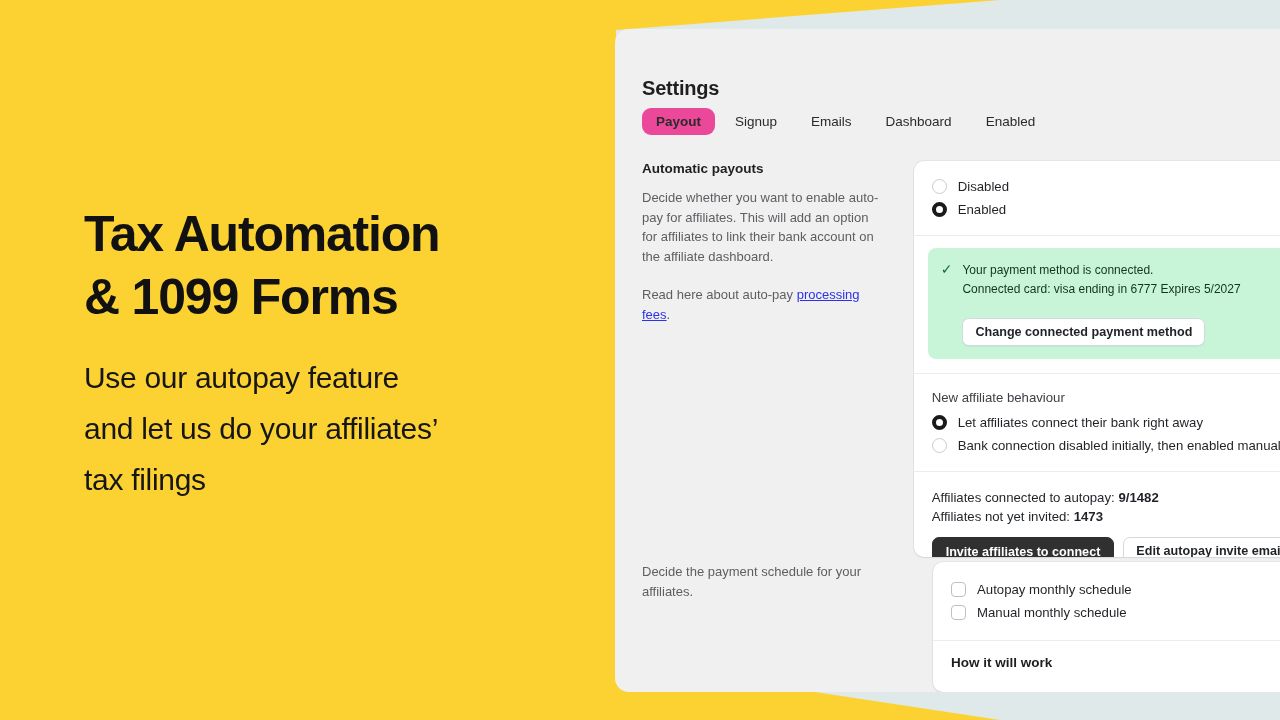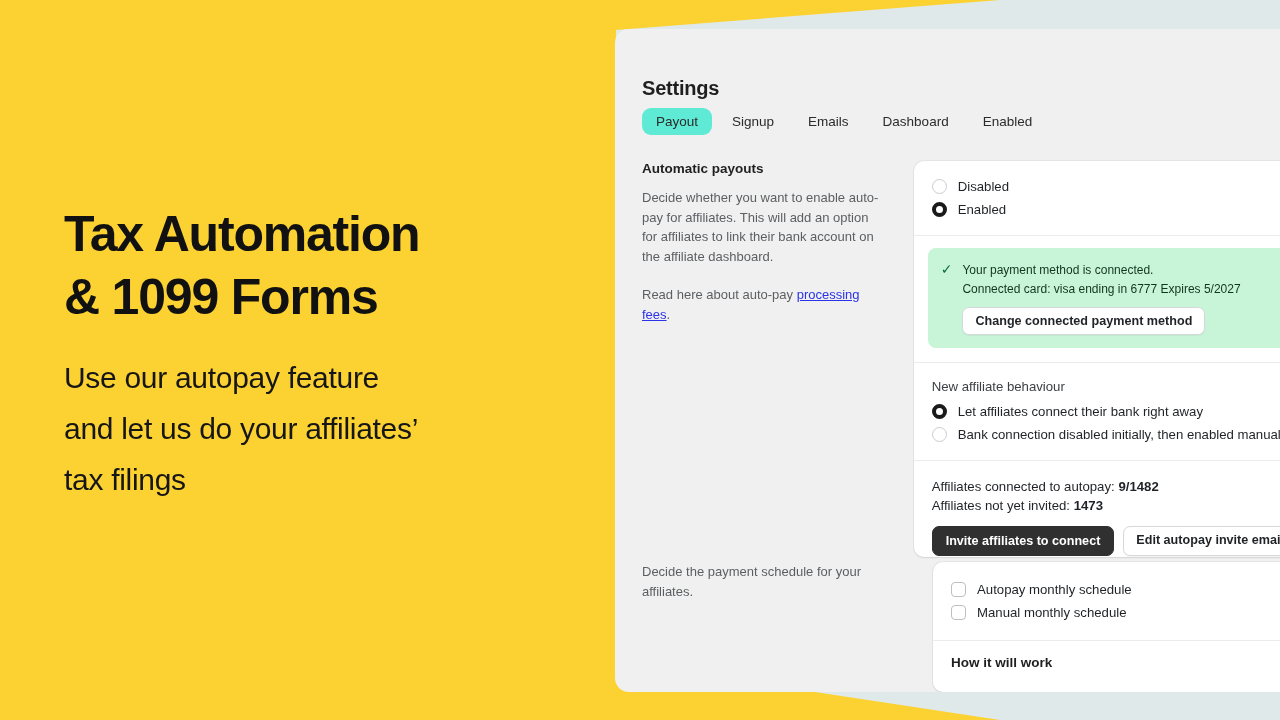--- a/index.html
+++ b/index.html
@@ -30,21 +30,21 @@
     position: absolute; left: 27px; top: 24px;
     font-size: 20px; font-weight: bold; color: #1f1f1f;
     letter-spacing: -0.2px;
     margin-top: 24px;
   }
   .tabs { position: absolute; left: 27px; top: 79px; display: flex; align-items: center; gap: 6px; }
   .tab {
     font-size: 13.5px; color: #2b2b2b; padding: 6px 14px;
     border-radius: 9px; white-space: nowrap; cursor: pointer;
   }
-  .tab.active { background: #5eead4; font-weight: 400; }
+  .tab.active { background: #ec4899; font-weight: 700; }
 
   
   .section { position: absolute; left: 0; width: 700px; display: flex; }
   .sec-left { width: 318px; padding-left: 27px; padding-right: 28px; }
   .sec-right { flex: 1; }
 
   .sec-title { font-size: 13.5px; font-weight: bold; color: #1f1f1f; margin-bottom: 12px; }
   .sec-desc { font-size: 13px; line-height: 19.5px; color: #5c5f62; }
   .sec-desc .sp { display: block; height: 19px; }
   .link { color: #2b32e8; text-decoration: underline; cursor: pointer; }
@@ -73,21 +73,21 @@
   
   .banner {
     margin: 12px 14px 14px 14px;
     background: #c8f5d8; border-radius: 8px;
     padding: 13px 14px 13px 13px;
     display: flex; gap: 10px;
   }
   .check-icon { font-size: 14px; color: #0f6b3d; line-height: 17px; flex: none; }
   .banner-text { font-size: 12px; color: #12351f; line-height: 19px; white-space: nowrap; }
   .btn {
-    display: inline-block; margin-top: 8px;
+    display: inline-block; margin-top: 19px;
     background: #fff; border: 1px solid #d6d9dc; border-radius: 7px;
     padding: 6px 12px; font-size: 12.6px; font-weight: bold; color: #1f2226;
     cursor: pointer; white-space: nowrap;
     box-shadow: 0 1px 1px rgba(0,0,0,0.05);
   }
   .group-label { font-size: 13.2px; color: #3d4145; margin-bottom: 6px; }
   .stat { font-size: 13.2px; color: #1f2226; line-height: 19px; white-space: nowrap; }
   .stat b { font-weight: bold; }
   .btn-row { display: flex; gap: 9px; margin-top: 11px; }
   .btn-primary {
@@ -97,21 +97,21 @@
   }
   .how-title { font-size: 13.5px; font-weight: bold; color: #1f1f1f; }
 </style>
 </head>
 <body>
 
 <div id="stage">
 
   <div class="yellow-main"></div>
 
-  <div style="position:absolute;left:64px;top:203px;width:500px;">
+  <div style="position:absolute;left:84px;top:203px;width:500px;">
     <div style="font-size:50px;font-weight:bold;line-height:63px;color:#111;letter-spacing:-1.2px;">
       <div>Tax Automation</div>
       <div>&amp; 1099 Forms</div>
     </div>
     <div style="font-size:30px;line-height:51px;color:#161616;margin-top:23px;letter-spacing:-0.3px;">
       <div>Use our autopay feature</div>
       <div>and let us do your affiliates’</div>
       <div>tax filings</div>
     </div>
   </div>

